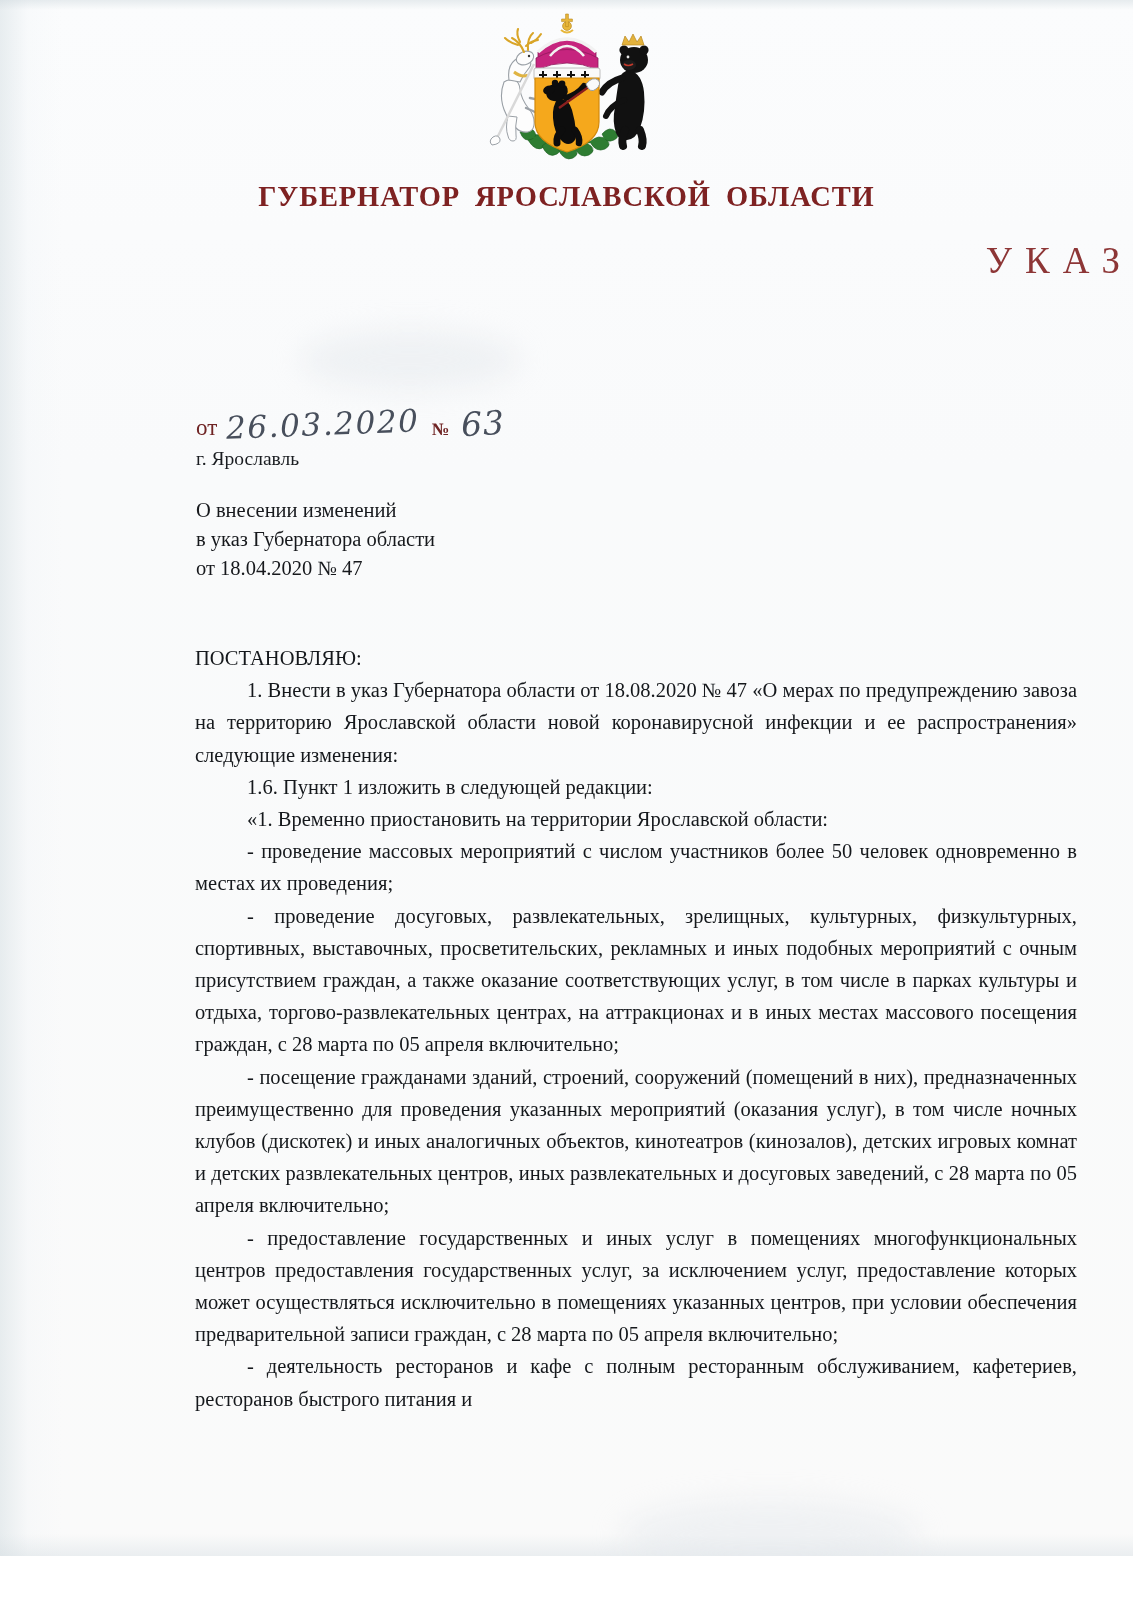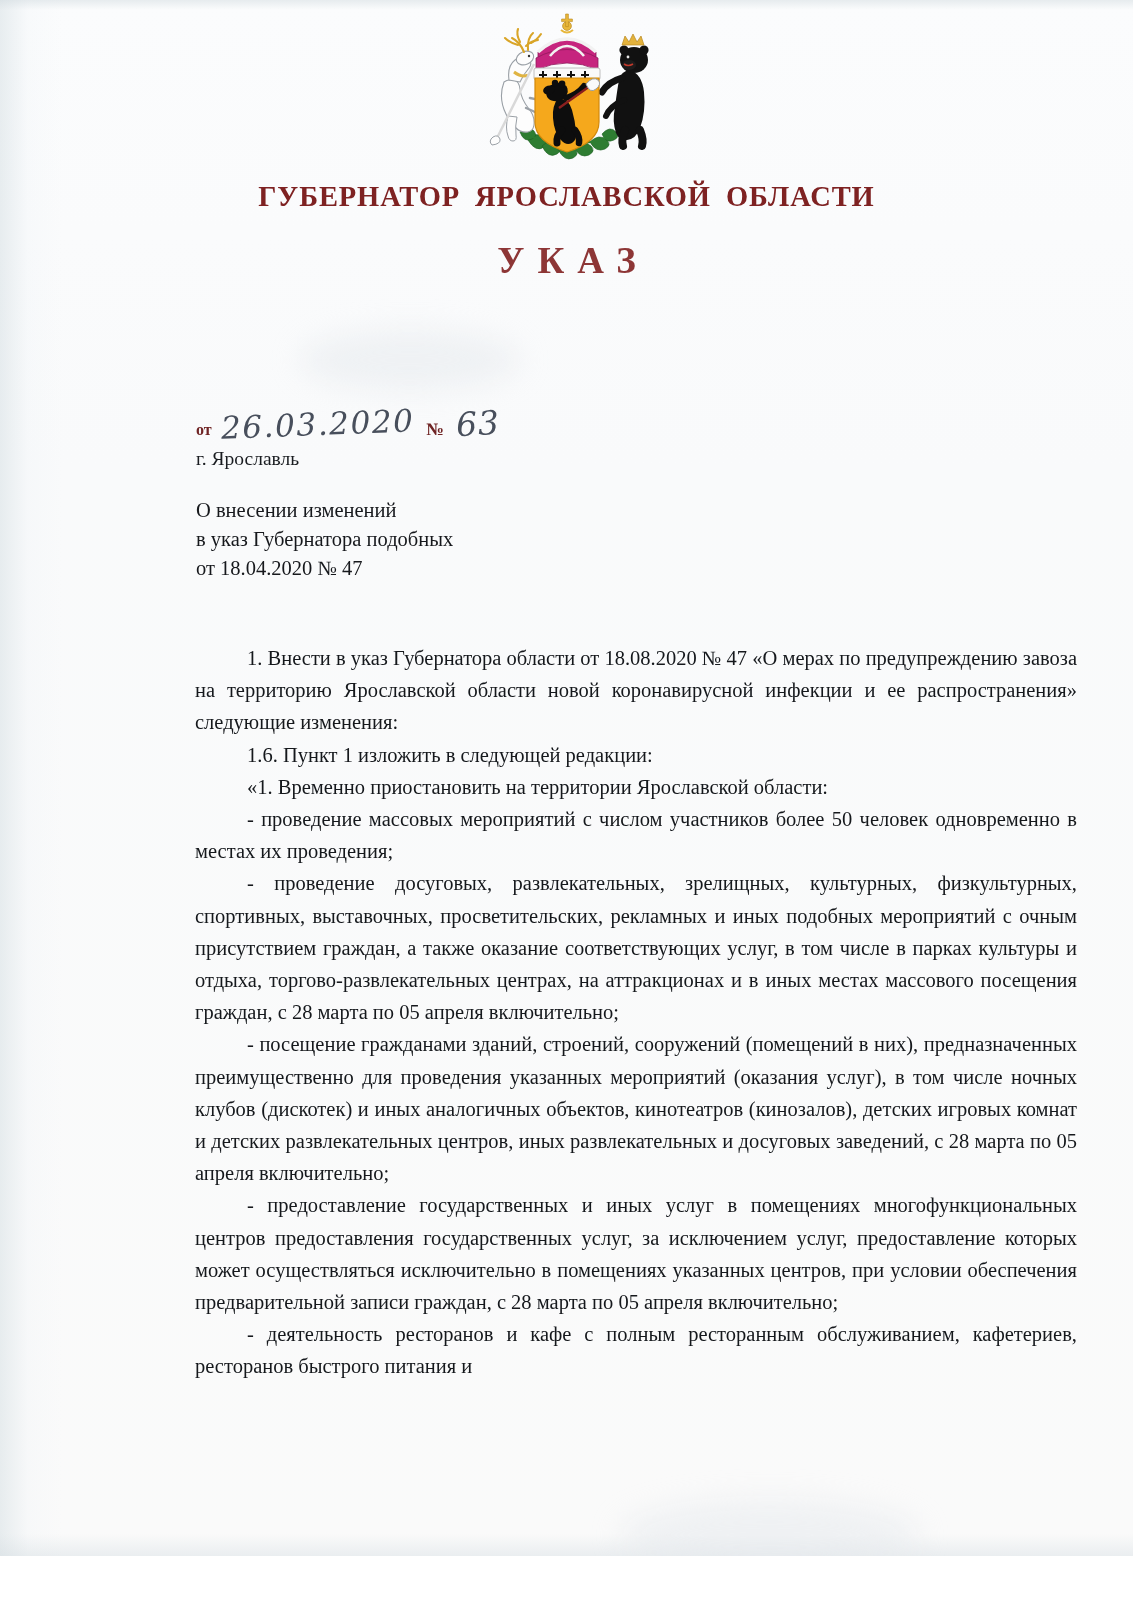--- a/index.html
+++ b/index.html
@@ -68,41 +68,41 @@
     font-size: 28.5px;
     font-weight: bold;
     letter-spacing: 0.9px;
     color: #7e2222;
     word-spacing: 7px;
   }
   .doc-type {
     position: absolute;
     left: 0; right: 0;
     top: 239px;
-    text-align: center;
+    text-align: right;
     font-size: 37px;
-    font-weight: bold;
+    font-weight: normal;
     letter-spacing: 13px;
     text-indent: 13px;
     color: #8d3636;
   }
 
   
   .datebar {
     position: absolute;
     left: 196px;
     top: 404px;
     display: flex;
     align-items: baseline;
     white-space: nowrap;
   }
   .printed-label {
-    font-size: 16px;
+    font-size: 23px;
     color: #6f2424;
-    font-weight: bold;
+    font-weight: normal;
   }
   .hand {
     font-family: "DejaVu Serif", "Liberation Serif", serif;
     font-size: 31px;
     font-style: italic;
     color: #3b4350;
     letter-spacing: 1.6px;
     transform: rotate(-2.2deg);
     display: inline-block;
     margin: 0 8px 0 9px;
@@ -286,25 +286,26 @@
   <div class="datebar">
     <span class="printed-label">от</span>
     <span class="hand">26.03.2020</span>
     <span class="no-sign">№</span>
     <span class="hand num">63</span>
   </div>
   <div class="city">г. Ярославль</div>
 
   <div class="subject">
     <div>О внесении изменений</div>
-    <div>в указ Губернатора подобных</div>
+    <div>в указ Губернатора области</div>
     <div>от 18.04.2020 № 47</div>
   </div>
 
   <div class="body">
+    <p class="flush">ПОСТАНОВЛЯЮ:</p>
     <p class="ind">1. Внести в указ Губернатора области от 18.08.2020 № 47 «О мерах по предупреждению завоза на территорию Ярославской области новой коронавирусной инфекции и ее распространения» следующие изменения:</p>
     <p class="ind">1.6. Пункт 1 изложить в следующей редакции:</p>
     <p class="ind">«1. Временно приостановить на территории Ярославской области:</p>
     <p class="ind">- проведение массовых мероприятий с числом участников более 50 человек одновременно в местах их проведения;</p>
     <p class="ind">- проведение досуговых, развлекательных, зрелищных, культурных, физкультурных, спортивных, выставочных, просветительских, рекламных и иных подобных мероприятий с очным присутствием граждан, а также оказание соответствующих услуг, в том числе в парках культуры и отдыха, торгово-развлекательных центрах, на аттракционах и в иных местах массового посещения граждан, с 28 марта по 05 апреля включительно;</p>
     <p class="ind">- посещение гражданами зданий, строений, сооружений (помещений в них), предназначенных преимущественно для проведения указанных мероприятий (оказания услуг), в том числе ночных клубов (дискотек) и иных аналогичных объектов, кинотеатров (кинозалов), детских игровых комнат и детских развлекательных центров, иных развлекательных и досуговых заведений, с 28 марта по 05 апреля включительно;</p>
     <p class="ind">- предоставление государственных и иных услуг в помещениях многофункциональных центров предоставления государственных услуг, за исключением услуг, предоставление которых может осуществляться исключительно в помещениях указанных центров, при условии обеспечения предварительной записи граждан, с 28 марта по 05 апреля включительно;</p>
     <p class="ind last-natural">- деятельность ресторанов и кафе с полным ресторанным обслуживанием, кафетериев, ресторанов быстрого питания и</p>
   </div>
 

